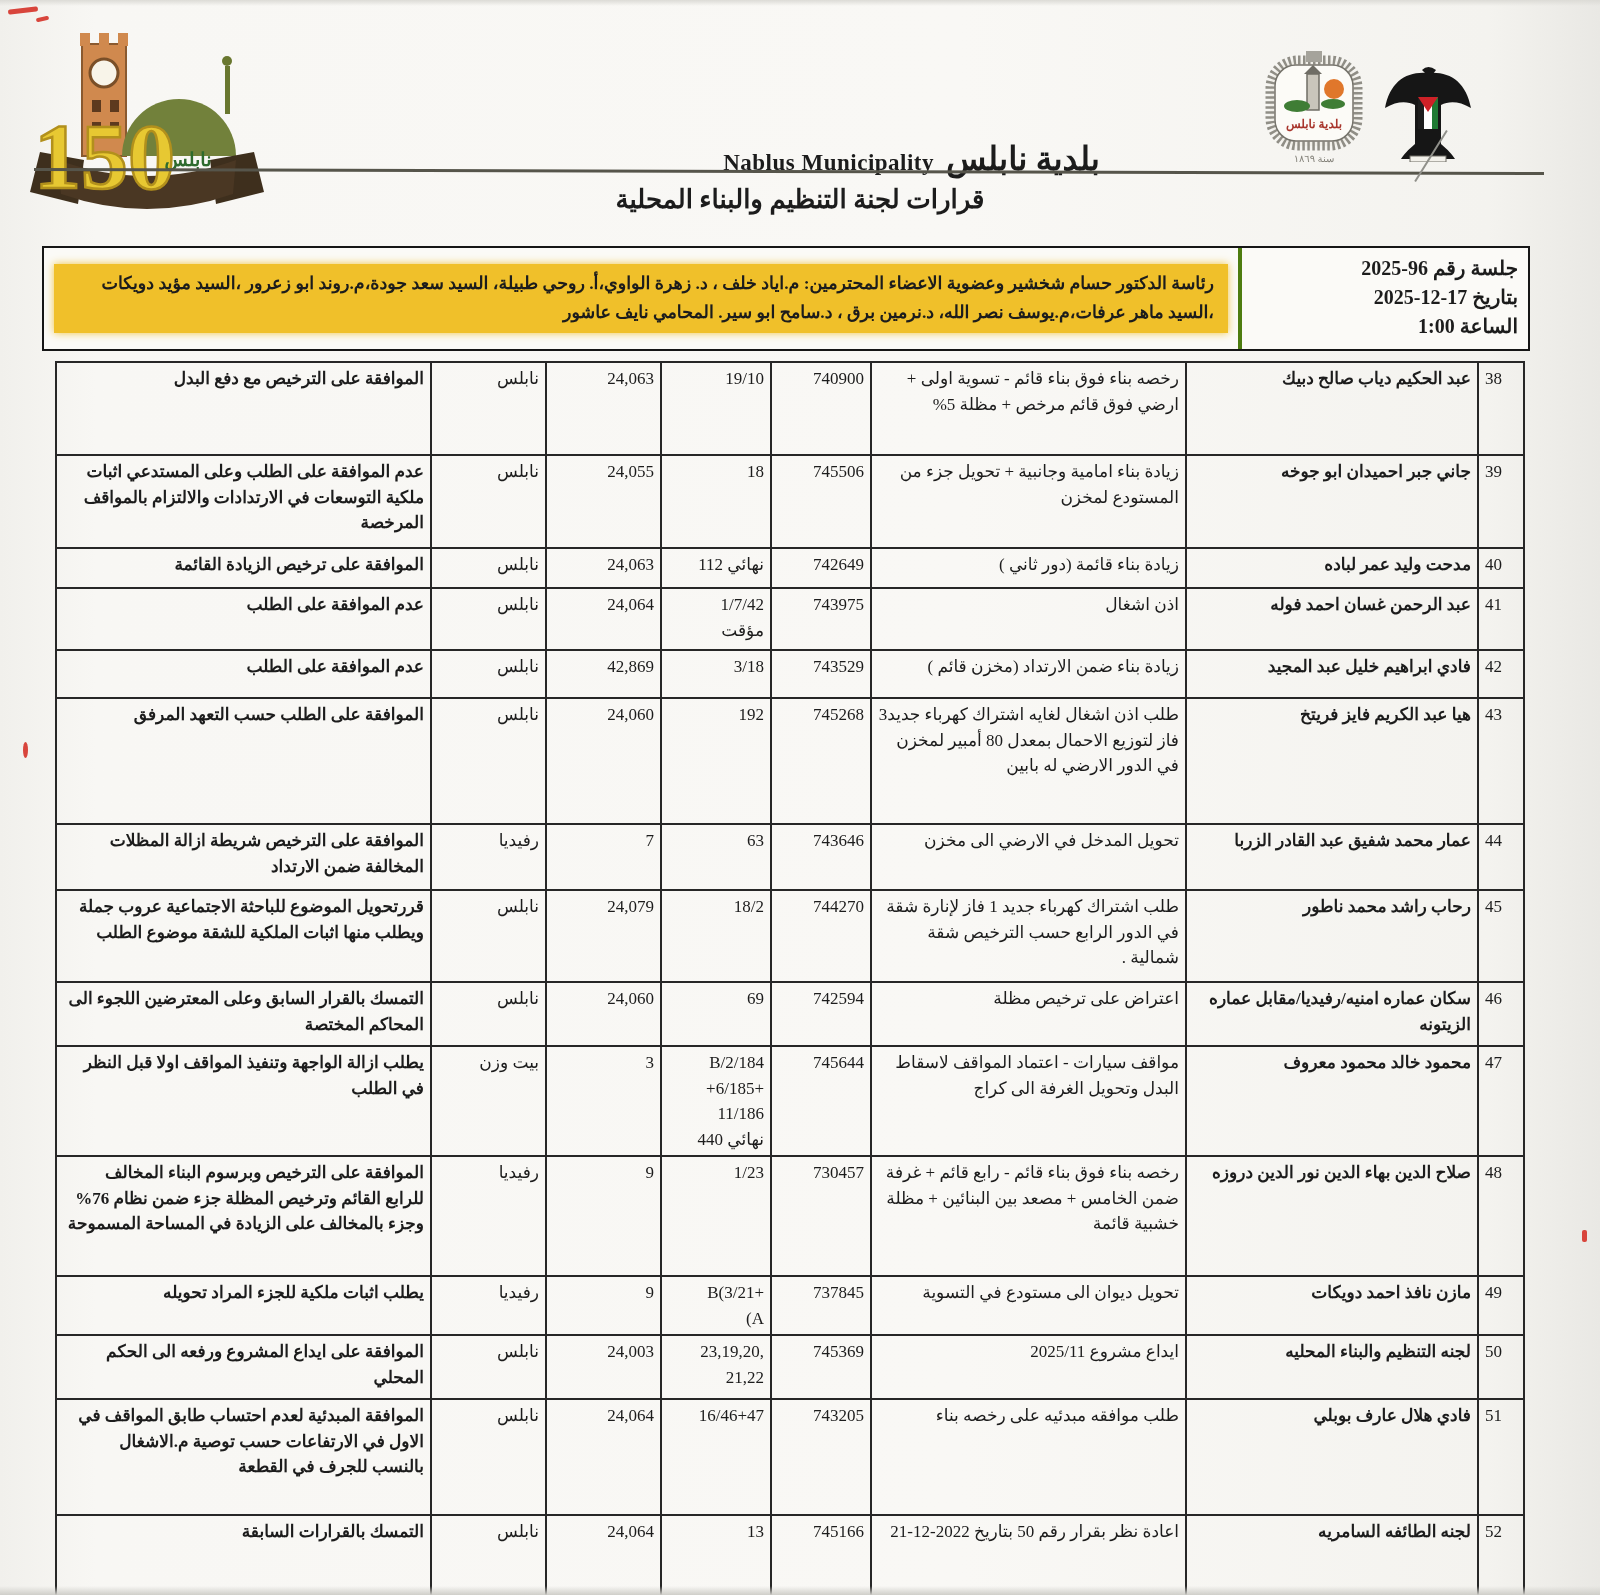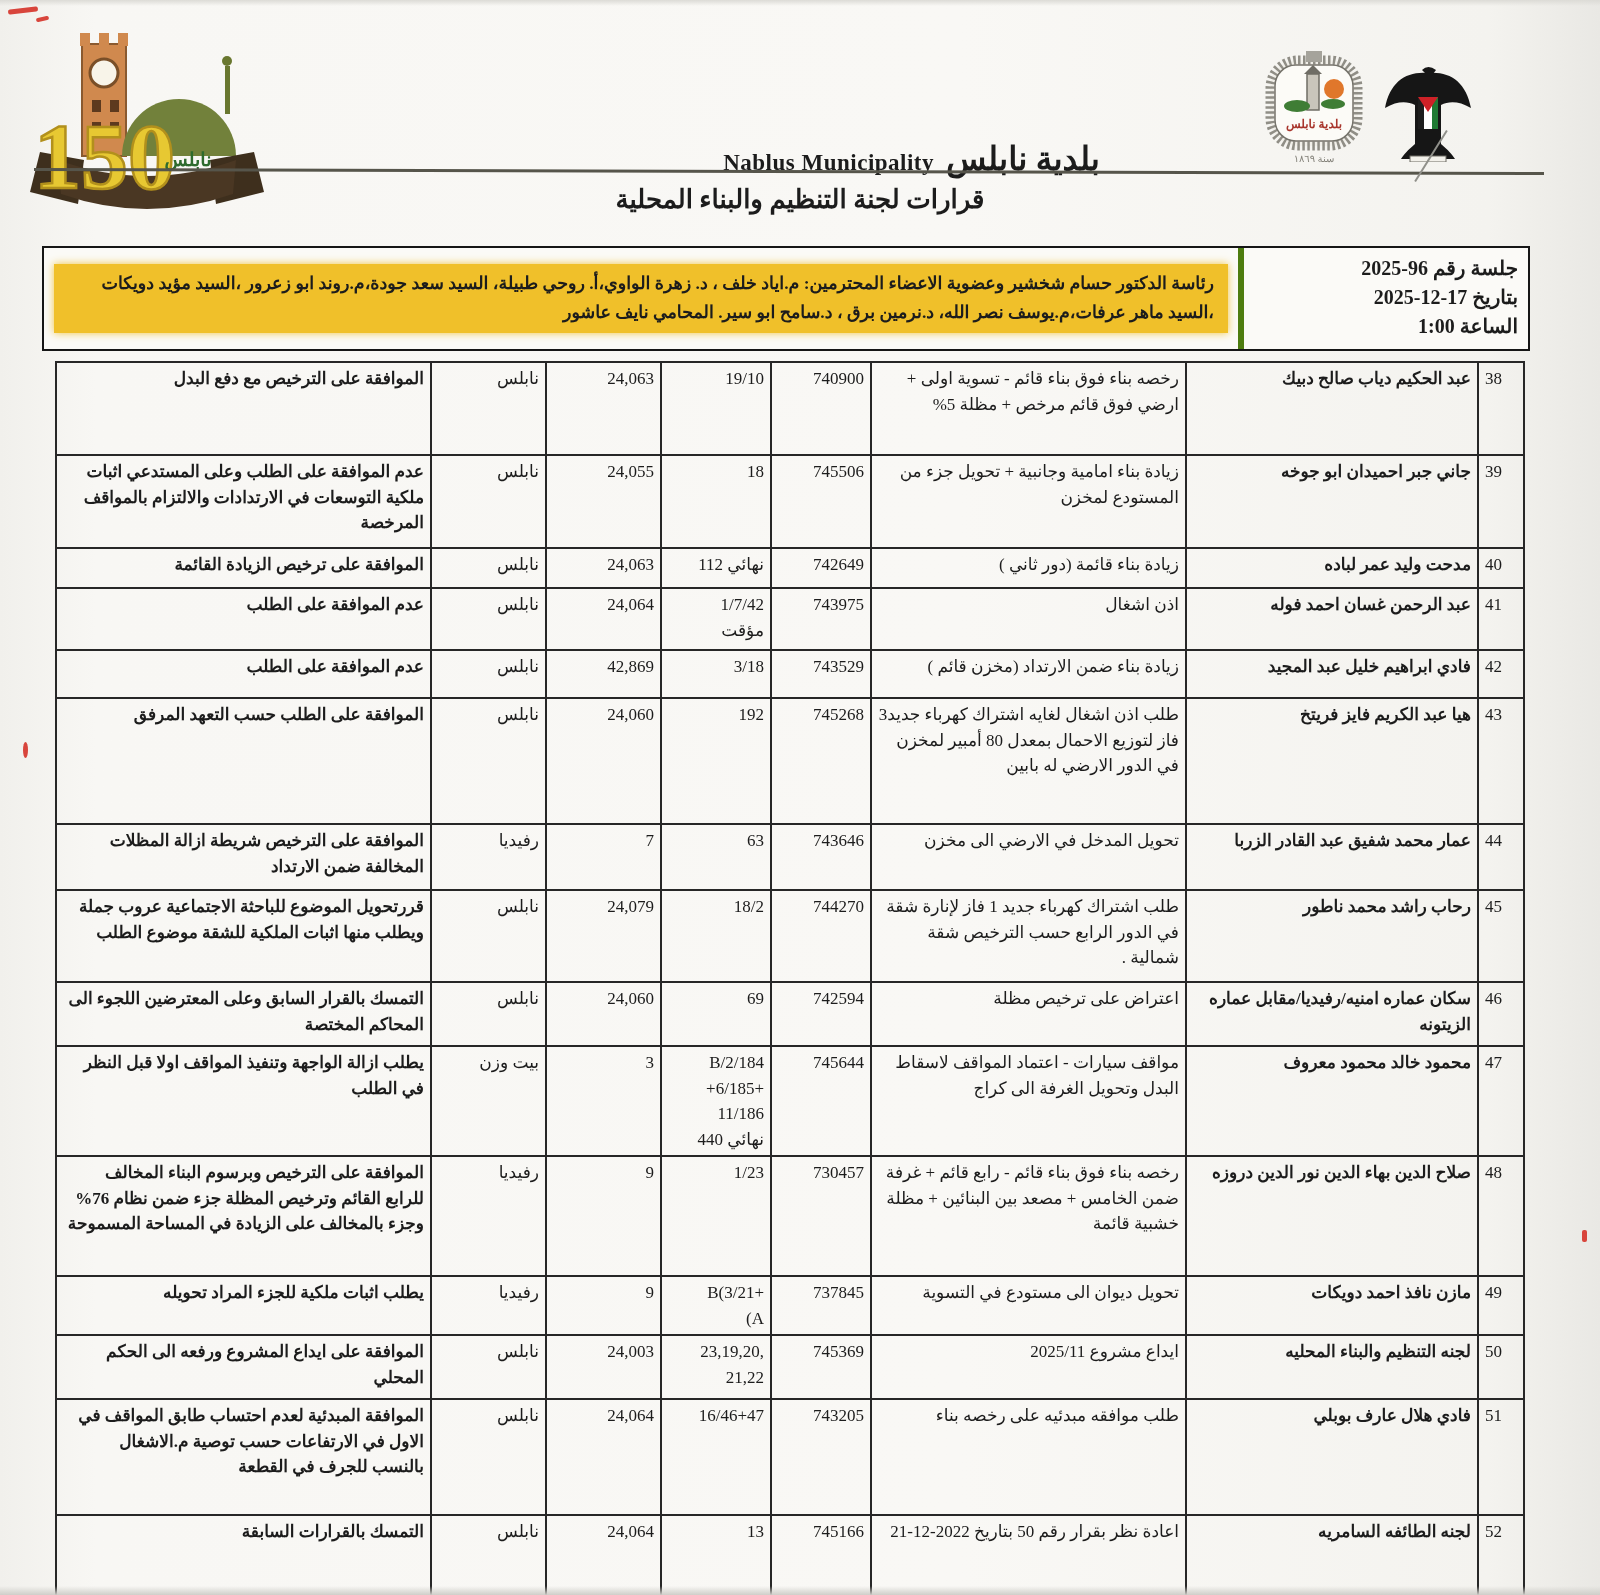--- a/index.html
+++ b/index.html
@@ -13,21 +13,21 @@
   .seal{position:absolute;top:44px;right:232px;}
   .eagle{position:absolute;top:66px;right:122px;}
   .brand{position:absolute;top:112px;right:500px;display:flex;align-items:baseline;gap:12px;white-space:nowrap;margin-top:27px;}
   .brand-en{font-size:23px;font-weight:bold;letter-spacing:.5px;}
   .brand-ar{font-size:33px;font-weight:bold;}
   .header-line{position:absolute;top:170px;left:34px;right:56px;height:3px;background:#56554b;transform:rotate(.15deg);}
   .pen-mark{position:absolute;top:126px;right:168px;width:2px;height:60px;background:#90908a;transform:rotate(32deg);}
   .doc-title{position:absolute;top:184px;left:0;width:100%;text-align:center;font-size:26px;font-weight:bold;}
   
   .session-box{position:absolute;top:246px;left:42px;width:1488px;border:2px solid #161616;display:flex;flex-direction:row-reverse;background:#fbfaf7;box-sizing:border-box;}
-  .session-info{width:290px;box-sizing:border-box;border-left:6px solid #4d7c0f;padding:6px 10px 8px;direction:rtl;text-align:right;font-weight:bold;font-size:20px;line-height:1.45;}
+  .session-info{width:290px;box-sizing:border-box;border-left:4px solid #4d7c0f;padding:6px 10px 8px;direction:rtl;text-align:right;font-weight:bold;font-size:20px;line-height:1.45;}
   .session-members{flex:1;display:flex;align-items:center;padding:7px 10px;}
   .members-highlight{background:#f0c02a;border-radius:0;padding:5px 14px 7px;direction:rtl;text-align:right;font-weight:bold;font-size:17.5px;line-height:1.65;box-shadow:0 0 8px rgba(238,192,45,.9);}
   
   .main-table{position:absolute;top:361px;left:55px;width:1468px;border-collapse:collapse;direction:rtl;table-layout:fixed;}
   .main-table td{border:2px solid #272727;vertical-align:top;padding:3px 6px;font-size:17px;line-height:1.5;box-sizing:border-box;}
   .c-num{direction:ltr;text-align:left;font-size:17px;}
   .c-name{font-weight:bold;font-size:18px;text-align:right;}
   .c-desc{font-size:17px;text-align:right;margin-top:12px;}
   .c-file,.c-parcel,.c-block{direction:ltr;text-align:right;white-space:pre-line;}
   .c-area{font-size:15px;text-align:right;padding-top:6px;}

